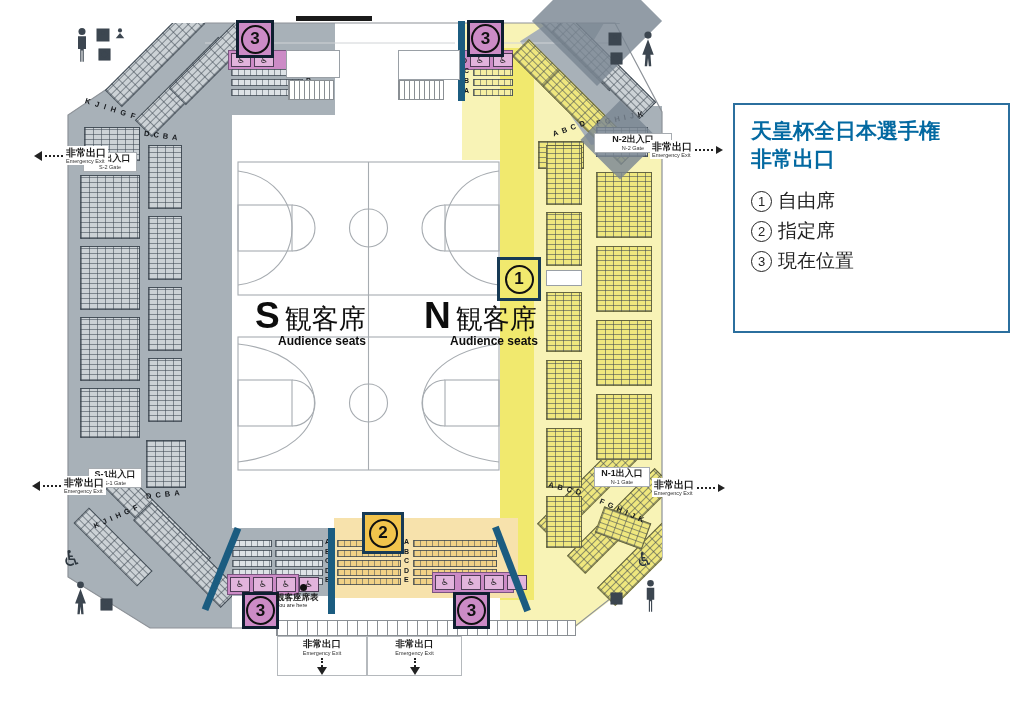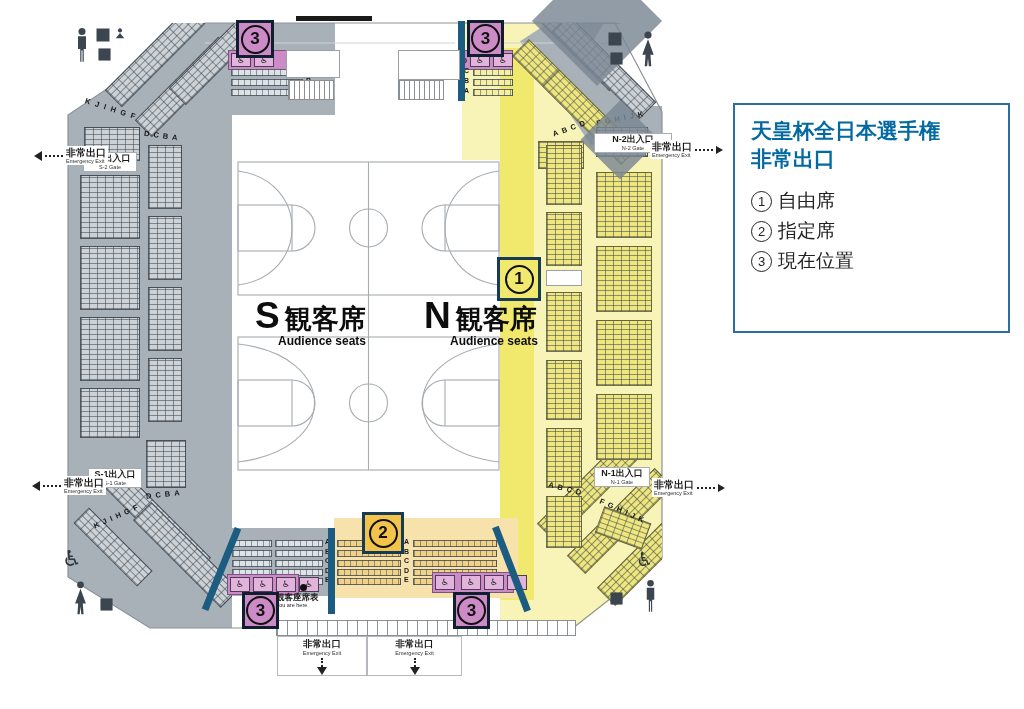--- a/index.html
+++ b/index.html
@@ -63,21 +63,21 @@
   .tri-d{width:0;height:0;border-left:5px solid transparent;border-right:5px solid transparent;border-top:8px solid #222;}
   .dash-h{width:18px;height:0;border-top:2px dotted #222;}
   .dash-v{height:9px;width:0;border-left:2px dotted #222;}
   .exit-b{position:absolute;box-sizing:border-box;background:#fff;border:1px solid #b5b9bd;
       display:flex;flex-direction:column;align-items:center;justify-content:flex-start;padding-top:2px;line-height:1.15;}
   .exit-b .jp{font-weight:bold;font-size:9.5px;}
   .exit-b .en{font-size:5.5px;color:#333;}
   
   .courtlbl{position:absolute;display:flex;align-items:baseline;gap:5px;color:#0d0d0d;}
   .courtlbl .big{font-size:37px;font-weight:bold;line-height:1;}
-  .courtlbl .kanji{font-size:27px;font-weight:bold;line-height:1;}
+  .courtlbl .kanji{font-size:27px;font-weight:normal;line-height:1;}
   .courtlbl-en{position:absolute;font-size:12px;font-weight:bold;color:#0d0d0d;}
   
   .dot{position:absolute;width:7px;height:7px;border-radius:50%;background:#111;}
   .youarehere{position:absolute;line-height:1.2;}
   .youarehere .jp{font-weight:bold;font-size:8.5px;}
   .youarehere .en{font-size:5.5px;}
   
   .legend{position:absolute;left:733px;top:103px;width:277px;height:230px;box-sizing:border-box;
       border:2px solid #2b6f9e;background:#fff;padding:12px 16px;}
   .legend .t{font-weight:bold;font-size:21px;line-height:1.32;color:#0369a1;}

